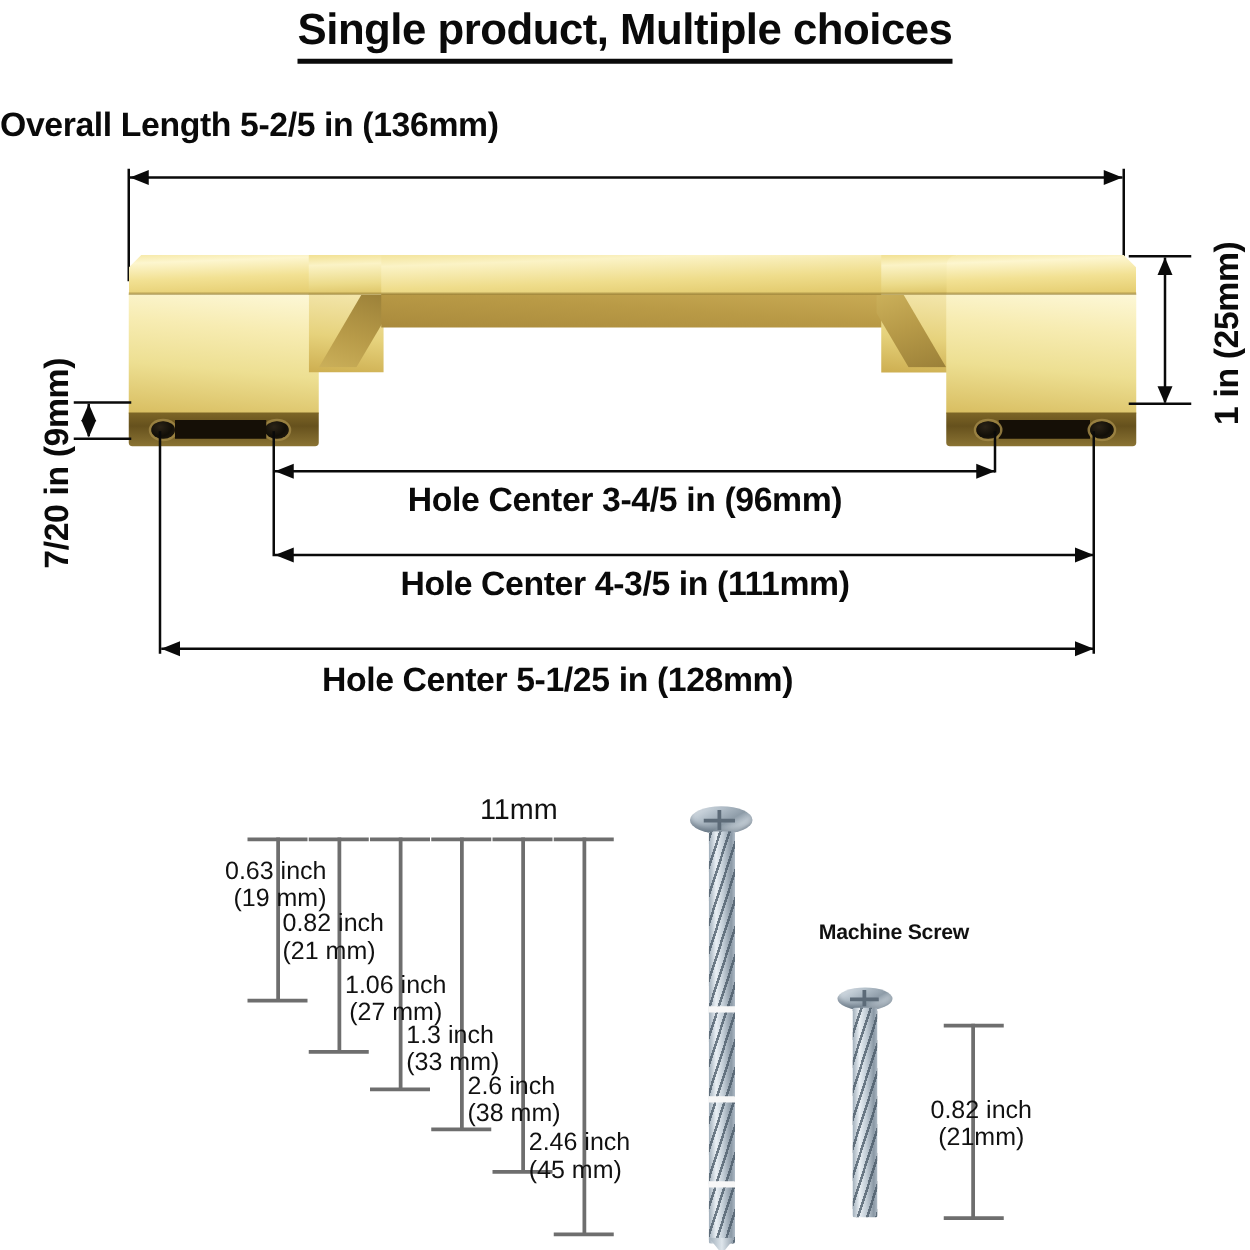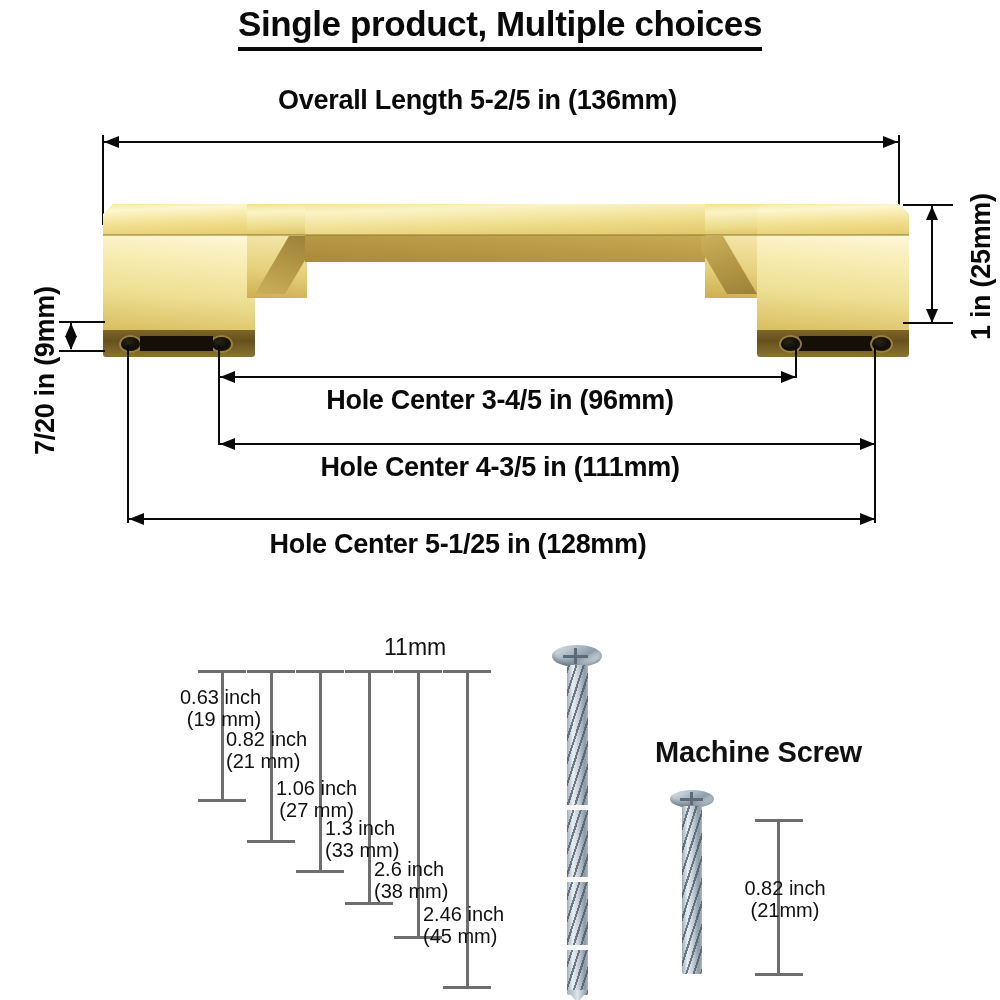--- a/index.html
+++ b/index.html
@@ -16,21 +16,21 @@
   #title{
     left:0;top:4px;width:1000px;text-align:center;
     font-size:35px;font-weight:700;letter-spacing:-0.4px;
     white-space:nowrap;
   }
   #title span{
     display:inline-block;padding-bottom:3px;
     border-bottom:4px solid #0a0a0a;
   }
   #overall-label{
-    left:0;top:85px;width:955px;text-align:center;
+    left:0;top:85px;width:955px;
     font-size:27px;font-weight:700;letter-spacing:-0.3px;white-space:nowrap;
   }
   .dimline{position:absolute;height:2px;background:#0a0a0a;}
   .vline{position:absolute;width:2px;background:#0a0a0a;}
 
   
   .arw{position:absolute;width:0;height:0;}
   .arw-l{border-top:6px solid transparent;border-bottom:6px solid transparent;border-right:15px solid #0a0a0a;}
   .arw-r{border-top:6px solid transparent;border-bottom:6px solid transparent;border-left:15px solid #0a0a0a;}
   .arw-u{border-left:6px solid transparent;border-right:6px solid transparent;border-bottom:14px solid #0a0a0a;}
@@ -70,21 +70,21 @@
     position:absolute;border-radius:50%;
     background:radial-gradient(ellipse at 38% 32%,#2b2317 0%,#120f08 55%,#241d12 100%);
     box-shadow:0 0 0 2px rgba(160,135,70,.85);
   }
 
   
   .g-v{position:absolute;width:3px;background:#6e6e6e;}
   .g-h{position:absolute;height:3px;background:#6e6e6e;}
   .g-text{position:absolute;font-size:20px;font-weight:400;line-height:1.12;white-space:nowrap;color:#111;}
   #mm11{position:absolute;font-size:23px;font-weight:400;color:#111;white-space:nowrap;}
-  #machine-screw-label{position:absolute;font-size:29px;font-weight:700;white-space:nowrap;color:#111;letter-spacing:-.2px;}
+  #machine-screw-label{position:absolute;font-size:17px;font-weight:700;white-space:nowrap;color:#111;letter-spacing:-.2px;}
   .s-text{position:absolute;font-size:20px;font-weight:400;line-height:1.12;white-space:nowrap;color:#111;text-align:center;}
 
   
   .screw{position:absolute;}
 </style>
 </head>
 <body>
 
 <div class="abs" id="title">
   <span>Single product, Multiple choices</span>
@@ -182,21 +182,21 @@
   <div class="dimline" style="left:220px;top:443px;width:735px;max-width:655px;"></div>
   <div class="arw arw-l" style="left:220px;top:438px;"></div>
   <div class="arw arw-r" style="left:860px;top:438px;"></div>
   <div class="dim-text" style="left:0;top:452px;width:1000px;">Hole Center 4-3/5 in (111mm)</div>
 </div>
 
 <div>
   <div class="dimline" style="left:129px;top:518px;width:746px;"></div>
   <div class="arw arw-l" style="left:129px;top:513px;"></div>
   <div class="arw arw-r" style="left:860px;top:513px;"></div>
-  <div class="dim-text" style="left:12px;top:529px;width:892px;">Hole Center 5-1/25 in (128mm)</div>
+  <div class="dim-text" style="left:0;top:529px;width:892px;">Hole Center 5-1/25 in (128mm)</div>
 </div>
 
 <div>
 
   <div id="mm11" style="left:384px;top:634px;">11mm</div>
 
   <div class="g-h" style="left:198px;top:670px;width:48px;"></div>
   <div class="g-v" style="left:221px;top:670px;height:131px;"></div>
   <div class="g-h" style="left:198px;top:799px;width:48px;"></div>
   <div class="g-text" style="left:180px;top:686px;text-align:right;">

